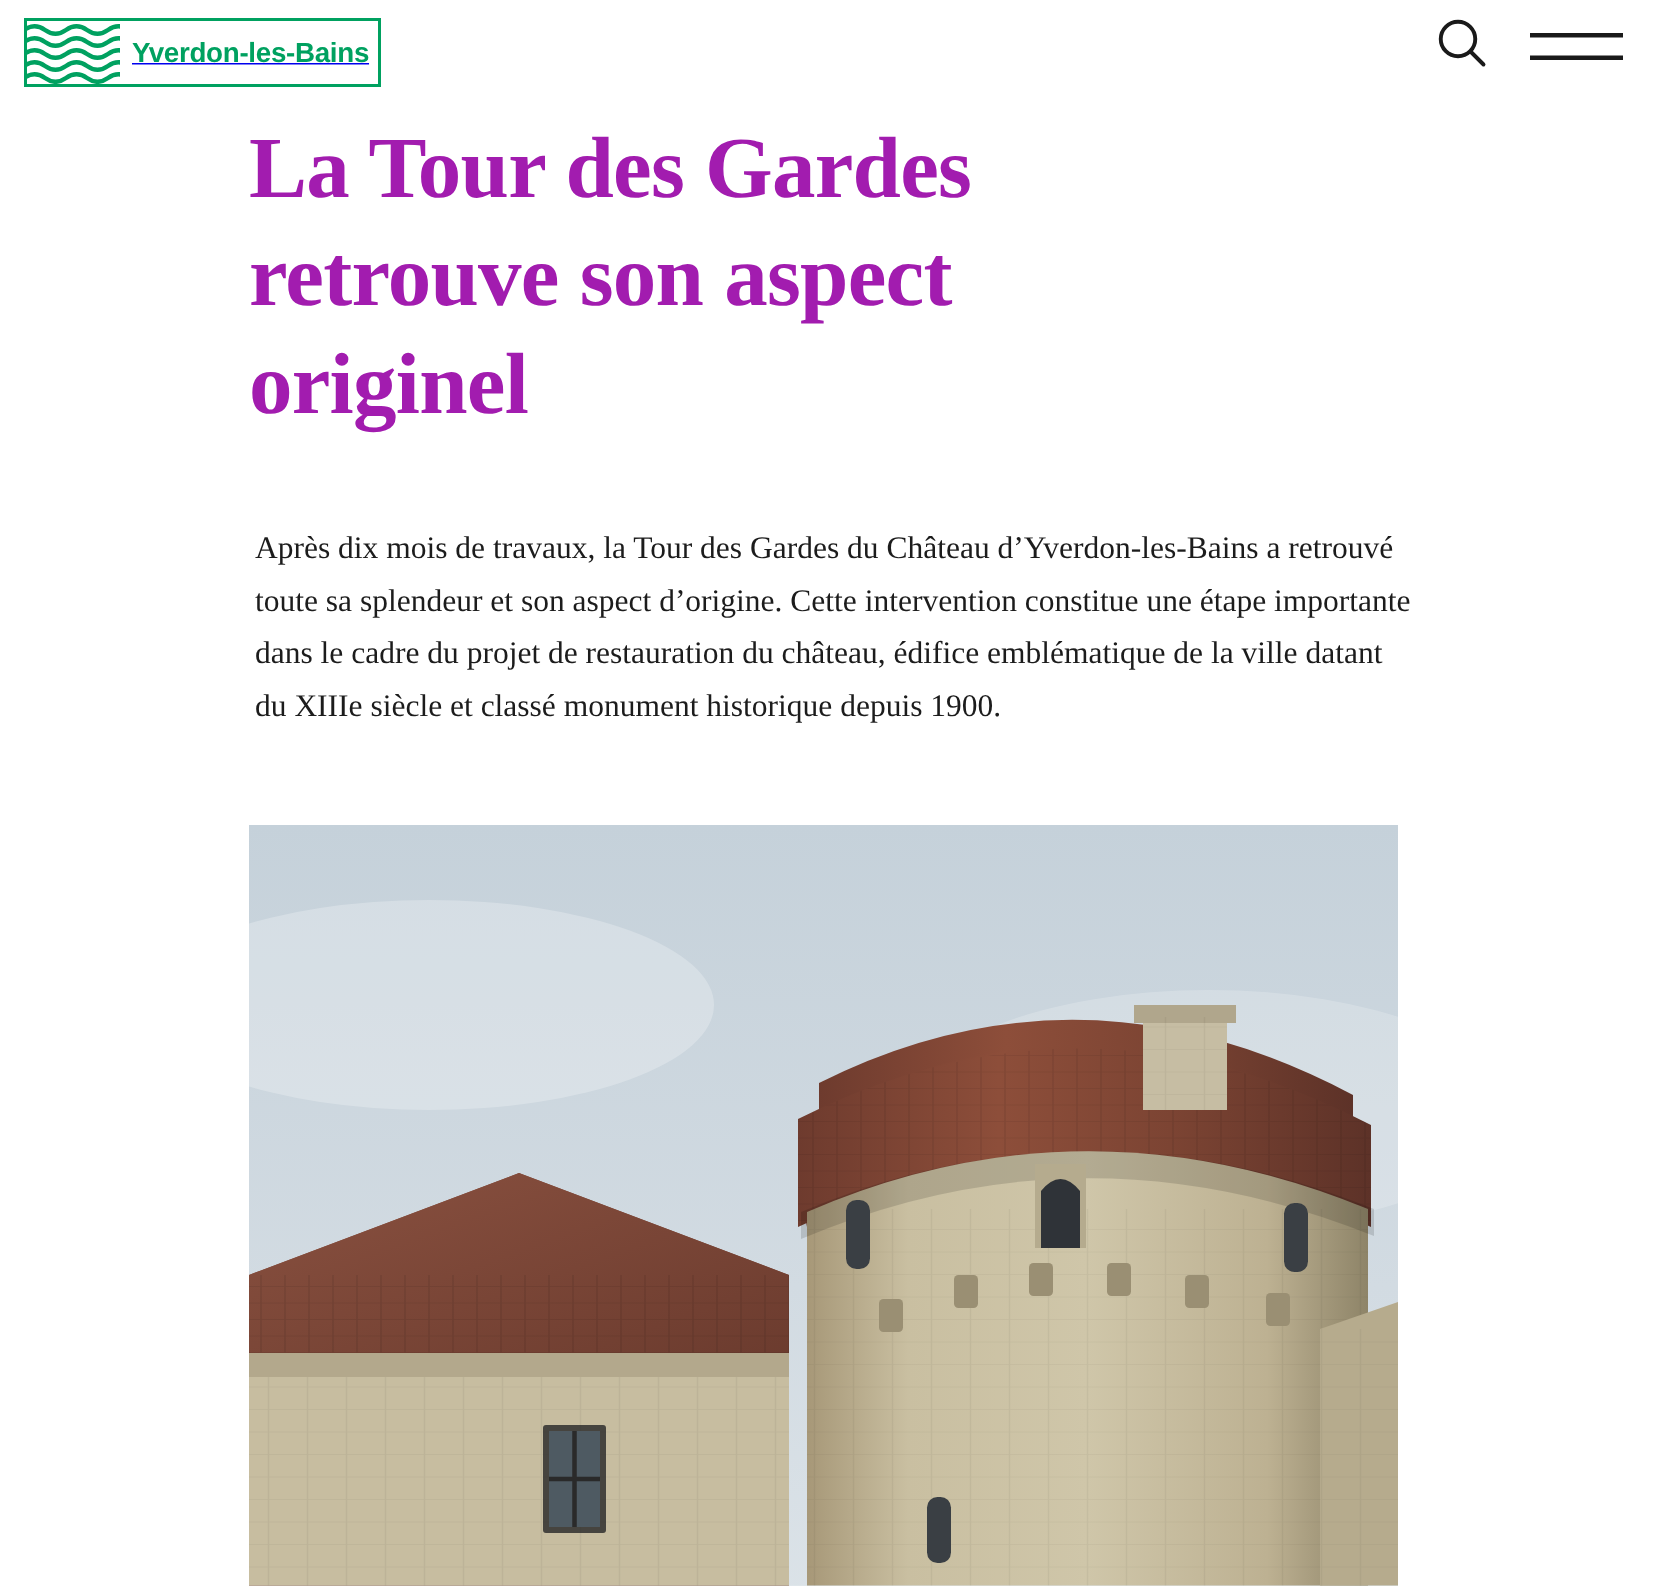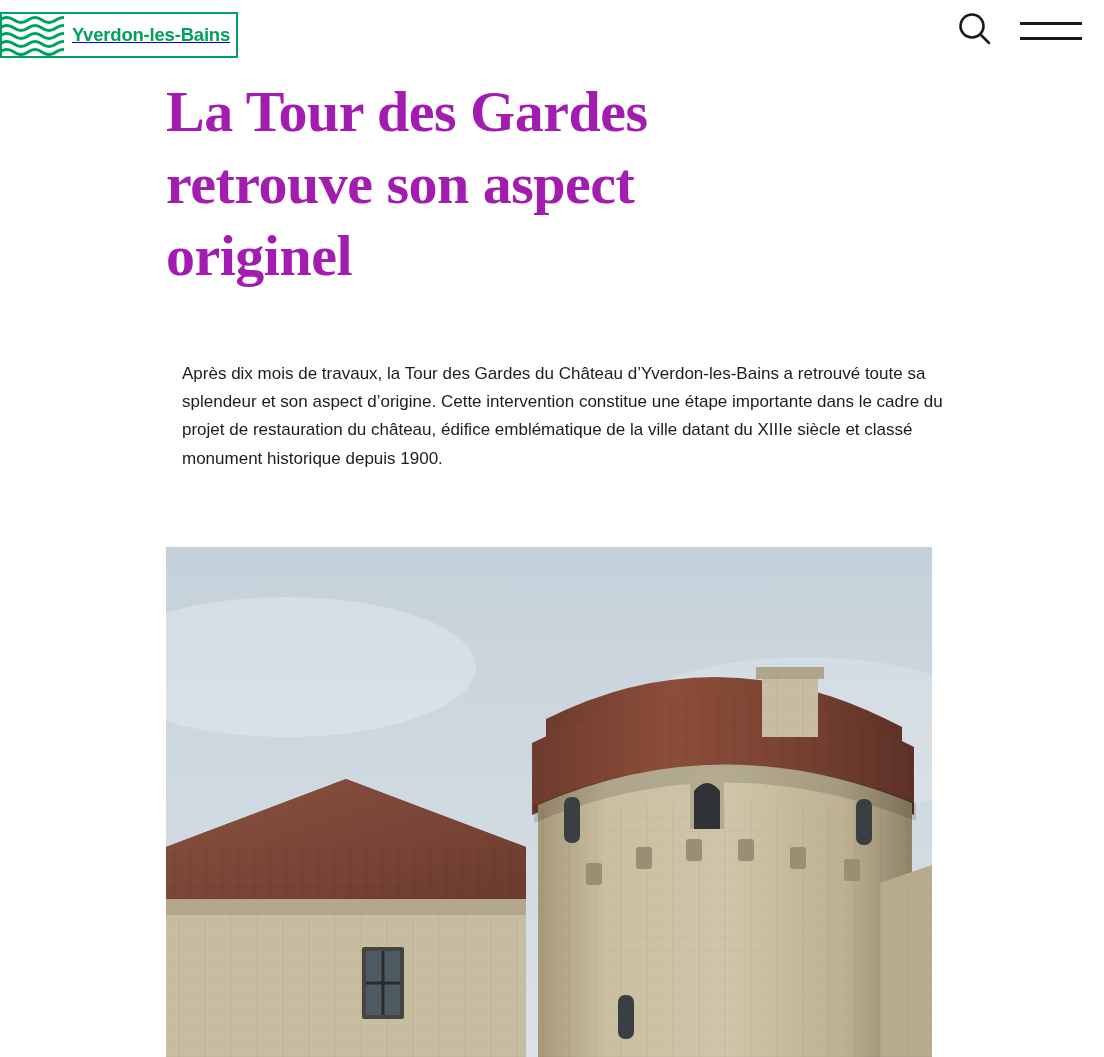--- a/index.html
+++ b/index.html
@@ -16,21 +16,21 @@
   }
 
   
   .site-header {
     position: relative;
     height: 70px;
     width: 100%;
   }
   .logo {
     position: absolute;
-    left: 0;
+    left: 16px;
     top: 12px;
     width: 238px;
     height: 46px;
     border: 2px solid #00a160;
     background: #ffffff;
     box-sizing: border-box;
     display: flex;
     align-items: stretch;
   }
   .logo-waves {
@@ -95,24 +95,24 @@
     padding-top: 6px;
     font-family: "Liberation Serif", serif;
     font-weight: bold;
     font-size: 58px;
     line-height: 1.24;
     letter-spacing: -0.5px;
     color: #a21caf;
     max-width: 600px;
   }
   .article-lead {
-    margin: 16px;
+    margin: 4px;
     padding-top: 52px;
-    font-family: Liberation Sans, sans-serif;
-    font-size: 17px;
+    font-family: Liberation Serif, serif;
+    font-size: 21px;
     line-height: 1.67;
     color: #1c1c1c;
     max-width: 775px;
   }
 
   
   .figure {
     margin: 0;
     padding-top: 58px;
   }

